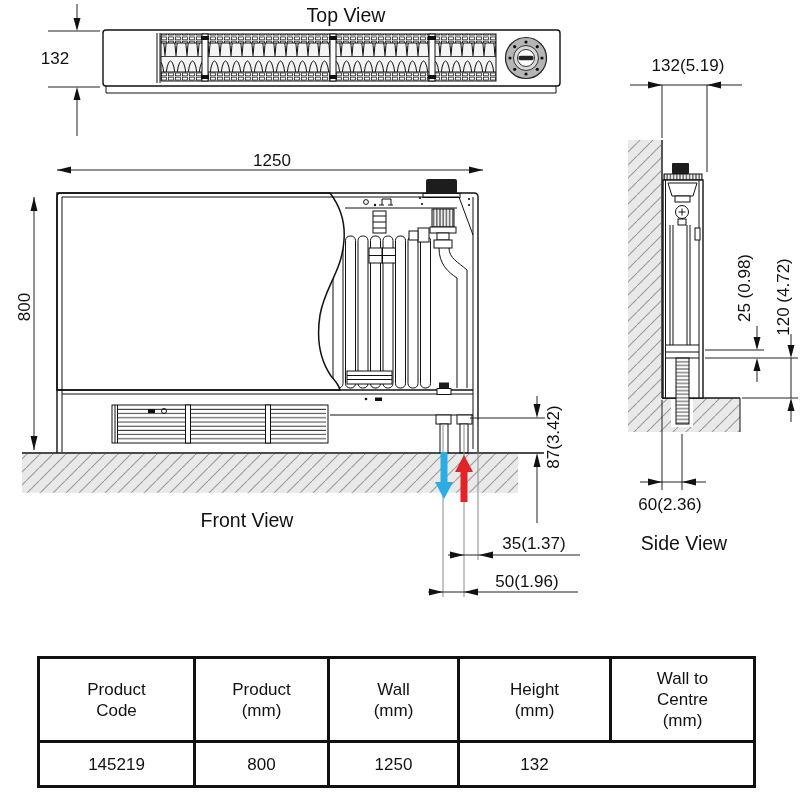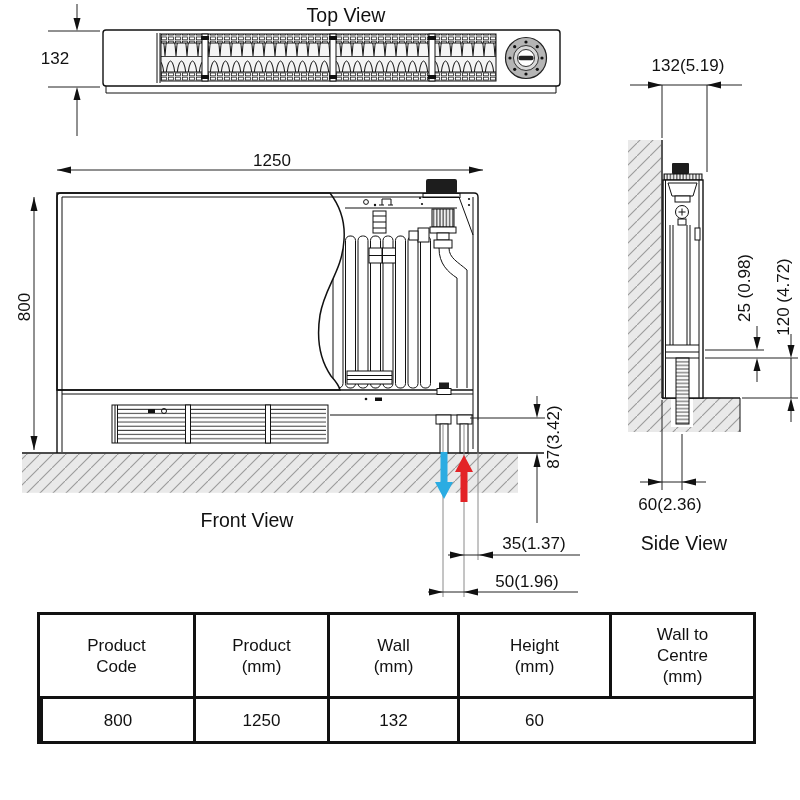--- a/index.html
+++ b/index.html
@@ -11,21 +11,21 @@
   .lnw{stroke:#111;stroke-width:1.4;fill:#fff;}
   .lnwthin{stroke:#111;stroke-width:1;fill:#fff;}
   .dim{stroke:#222;stroke-width:1;fill:none;}
   .ref{stroke:#8a8a8a;stroke-width:1;fill:none;}
   .arr{fill:#111;stroke:none;}
   .dot{fill:#111;stroke:none;}
   .txt{font-size:17px;fill:#111;}
   .lbl{font-size:19.5px;fill:#111;}
   svg text{font-family:"Liberation Sans",sans-serif;}
   
-  .spec-table{position:absolute;left:37px;top:612px;width:713px;border:3px solid #111;
+  .spec-table{position:absolute;left:37px;top:656px;width:713px;border:3px solid #111;
     display:grid;grid-template-columns:153px 134px 130px 152px 144px;grid-template-rows:84px 42px;background:#fff;}
   .spec-cell{display:flex;align-items:center;justify-content:center;text-align:center;
     white-space:pre-line;font-size:17px;line-height:21px;border-left:3px solid #111;}
   .spec-cell.first{border-left:none;}
   .spec-cell.head{border-bottom:3px solid #111;}
 </style>
 </head>
 <body>
 
 <svg id="drawing" width="800" height="620" viewBox="0 0 800 620">
@@ -345,17 +345,17 @@
 Code</div>
   <div class="spec-cell head">Product
 (mm)</div>
   <div class="spec-cell head">Wall
 (mm)</div>
   <div class="spec-cell head">Height
 (mm)</div>
   <div class="spec-cell head">Wall to
 Centre
 (mm)</div>
+  <div class="spec-cell first">145219</div>
   <div class="spec-cell">800</div>
   <div class="spec-cell">1250</div>
   <div class="spec-cell">132</div>
-  <div class="spec-cell">60</div>
 </div>
 
 </body></html>

